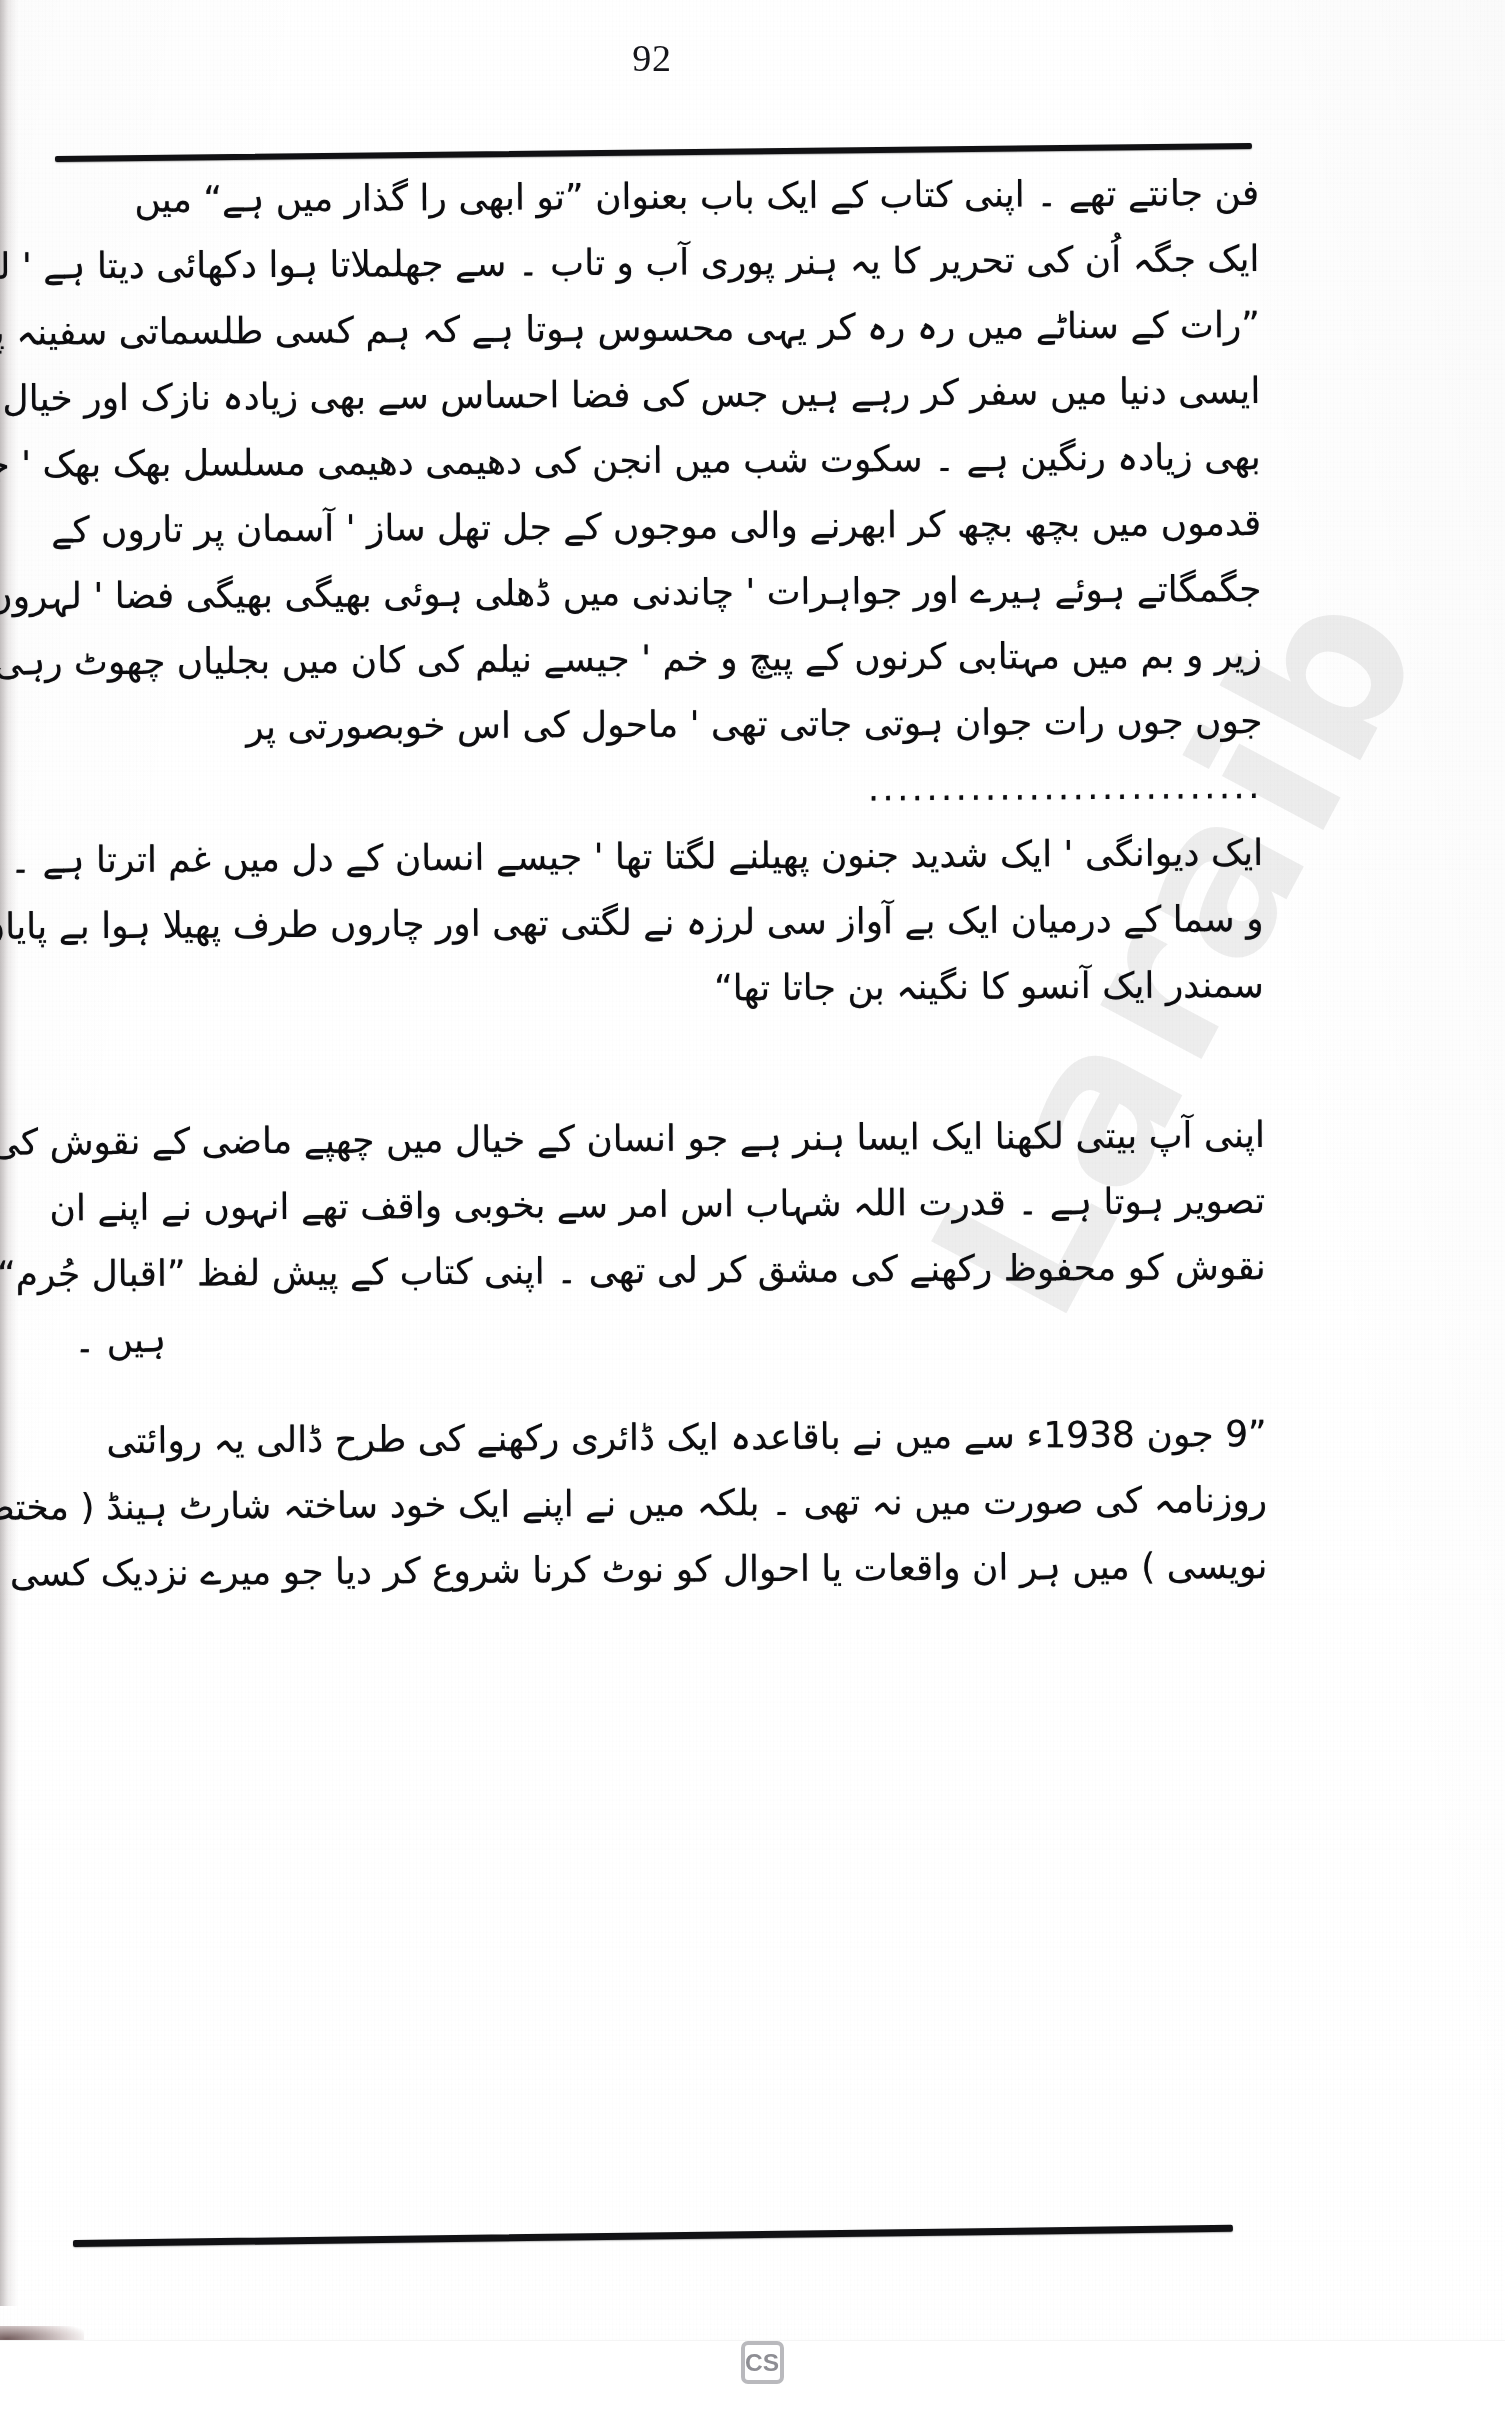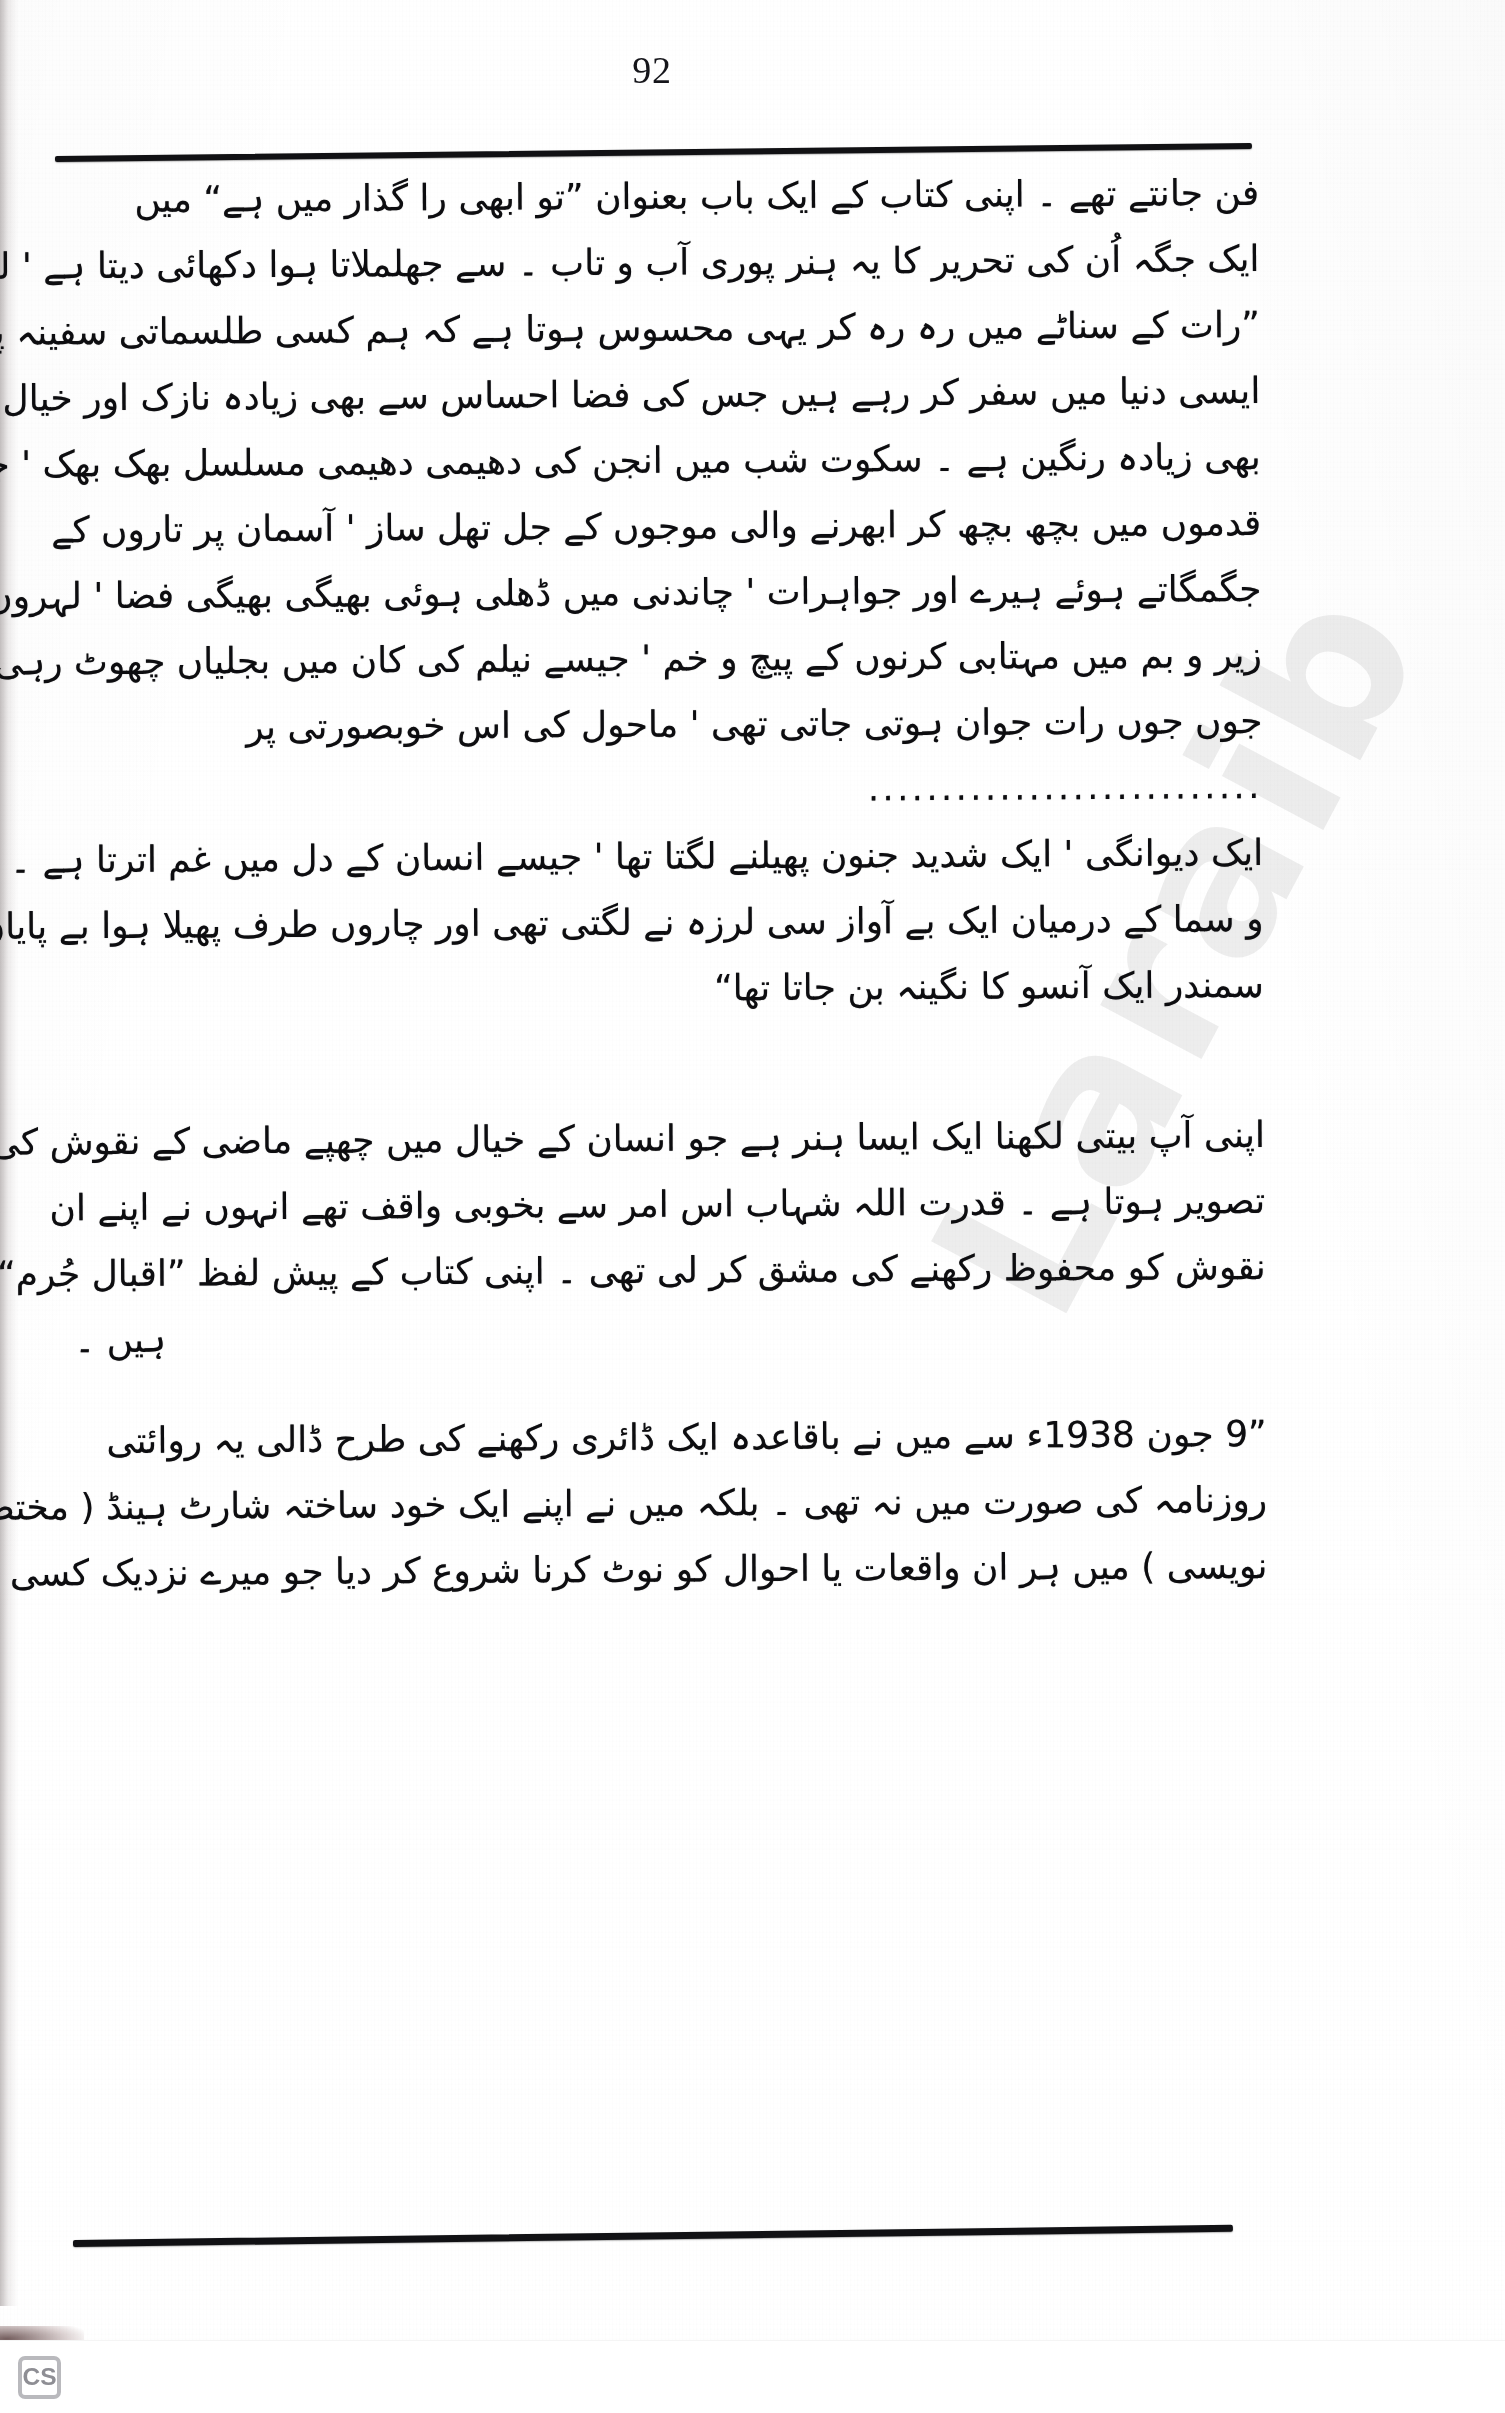--- a/index.html
+++ b/index.html
@@ -63,21 +63,21 @@
     letter-spacing: 7px;
     color: rgba(125,125,130,0.14);
     white-space: nowrap;
     pointer-events: none;
     user-select: none;
   }
 
   
   .page-number {
     position: absolute;
-    top: 48px;
+    top: 36px;
     left: 0;
     width: 1304px;
     text-align: center;
     font-family: "Liberation Serif", "DejaVu Serif", serif;
     font-size: 38px;
     color: #15151a;
     letter-spacing: 0.7px;
   }
 
   
@@ -163,20 +163,21 @@
     bottom: 0;
     width: 1506px;
     height: 73px;
     background: #ffffff;
     display: flex;
     align-items: center;
     gap: 15.4px;
     padding-left: 18px;
     box-sizing: border-box;
     border-top: 0.7px solid rgba(0,0,0,0.04);
+    flex-direction: column;
   }
   .cs-logo {
     width: 43px;
     height: 43px;
     border: 4.9px solid #b9b9bd;
     border-radius: 7px;
     color: #8e8e94;
     font-family: "Liberation Sans", "DejaVu Sans", sans-serif;
     font-weight: 700;
     font-size: 24.5px;

